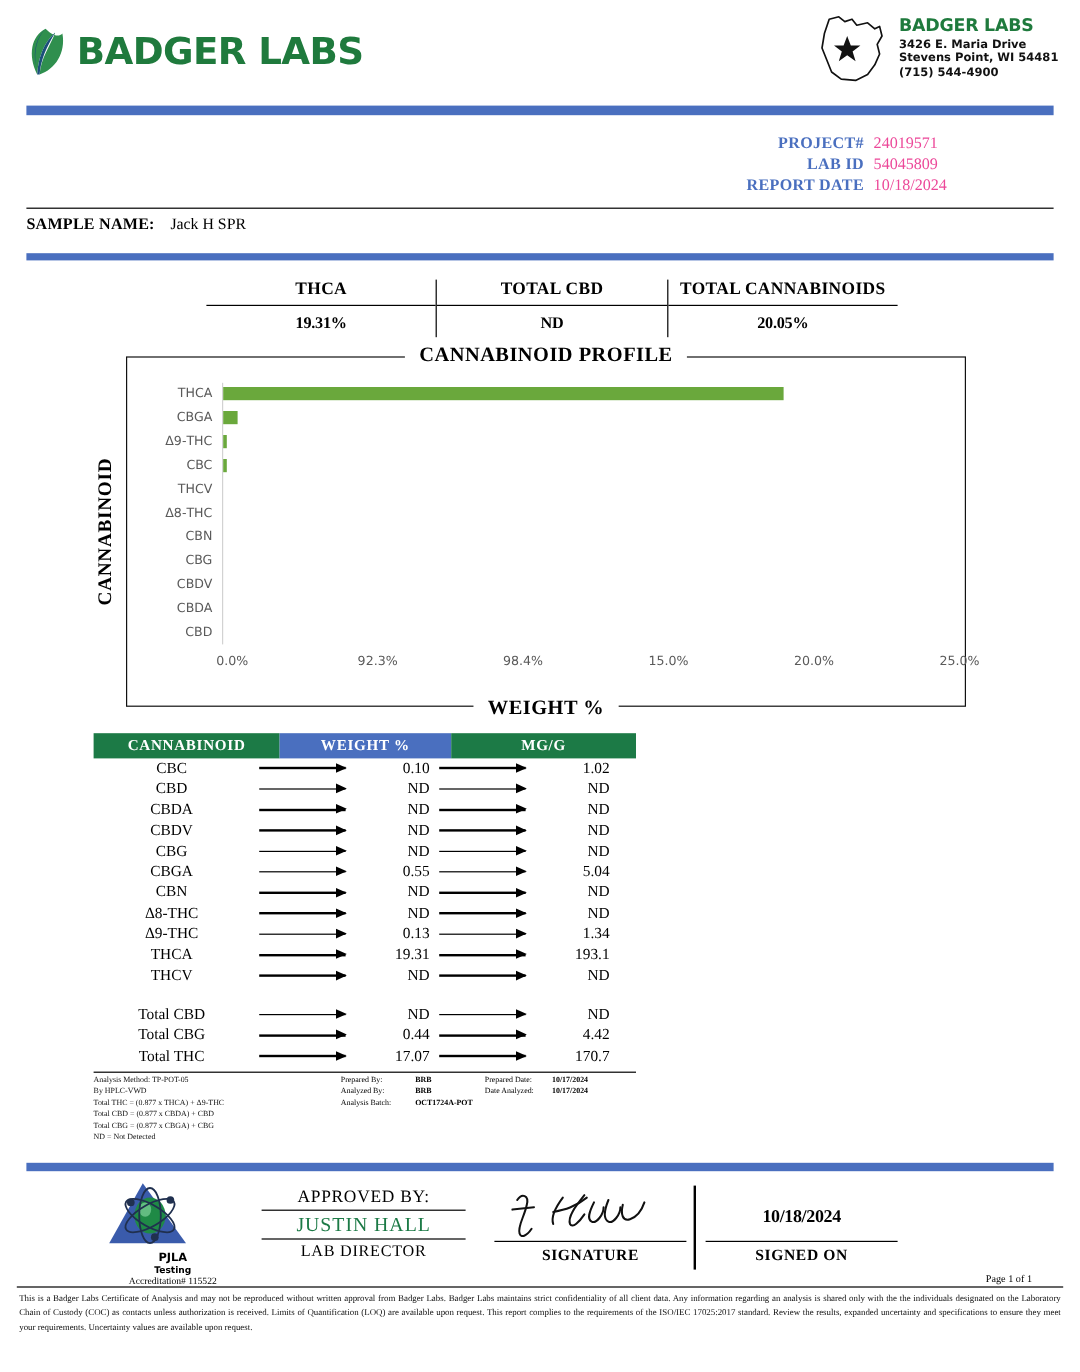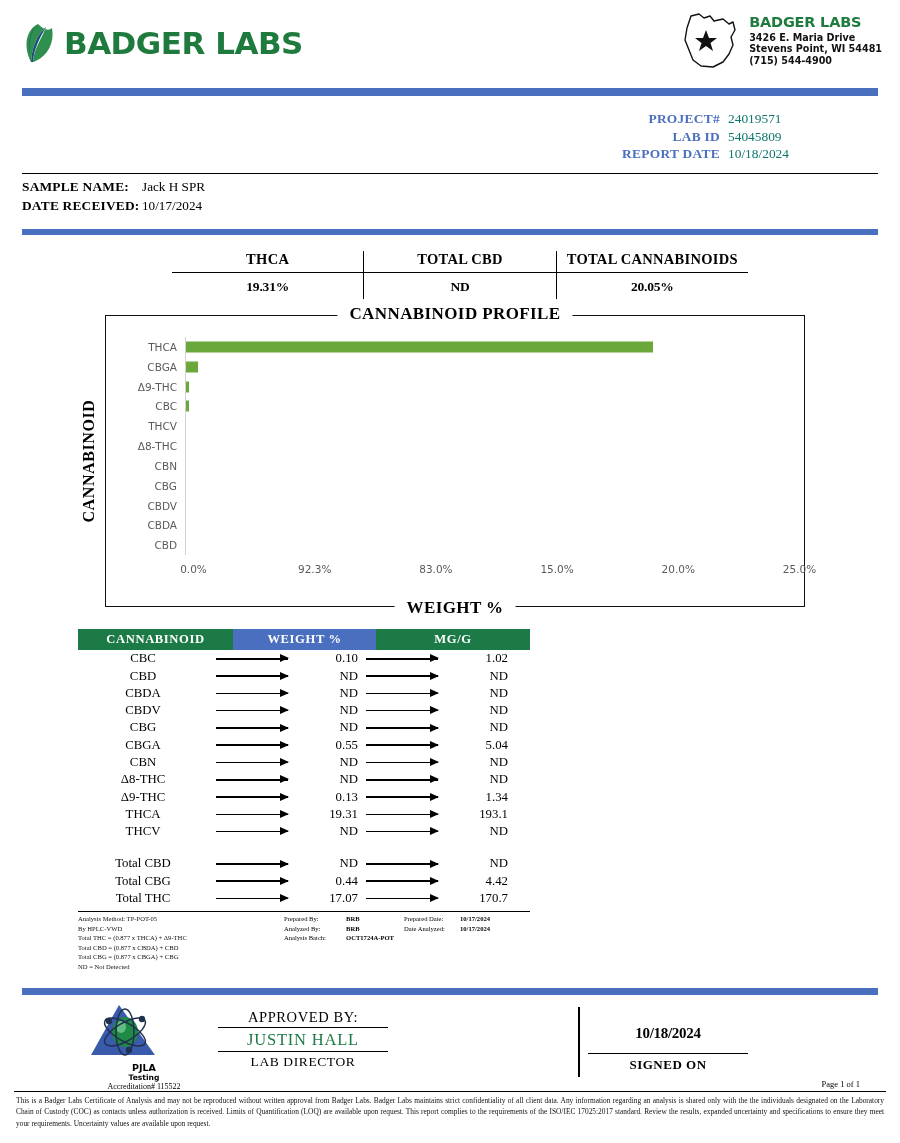--- a/index.html
+++ b/index.html
@@ -24,21 +24,21 @@
 
   
   .report-area{position:relative;padding:0 22px;margin-top:14px;}
   .rep-head{display:flex;align-items:baseline;}
   .rep-word{font-family:"Liberation Serif",serif;font-weight:bold;font-size:19px;color:#4a6fbf;letter-spacing:0.5px;border-bottom:1.6px solid #4a6fbf;padding-bottom:0px;}
   .rep-prep{font-weight:bold;font-size:15px;margin-left:7px;letter-spacing:0.2px;}
   .rep-rule{flex:1;border-bottom:1.3px solid #000;margin-left:6px;position:relative;top:-3px;}
   .meta-rows{margin-top:5px;}
   .meta-row{display:flex;justify-content:flex-end;align-items:baseline;line-height:1.32;}
   .meta-label{font-weight:bold;font-size:13.4px;color:#4a6fbf;letter-spacing:0.3px;text-align:right;}
-  .meta-value{font-size:13.4px;color:#0f766e;width:150px;text-align:left;padding-left:8px;}
+  .meta-value{font-size:13.4px;color:#ec4899;width:150px;text-align:left;padding-left:8px;}
   .sample-rule{border-bottom:1.3px solid #000;margin-top:10px;}
   .sample-rows{margin-top:4px;}
   .sample-row{display:flex;line-height:1.38;}
   .sample-label{font-weight:bold;font-size:13.4px;width:120px;letter-spacing:0.2px;}
   .sample-value{font-size:13.2px;}
 
   
   .summary{margin:16px 22px 0 22px;}
   .sum-grid{display:flex;margin:0 130px 0 150px;}
   .sum-cell{flex:1;text-align:center;}
@@ -165,24 +165,20 @@
         <span class="meta-value">10/18/2024</span>
       </div>
     </div>
 
     <div class="sample-rule"></div>
     <div class="sample-rows">
       <div class="sample-row">
         <span class="sample-label">SAMPLE NAME:</span>
         <span class="sample-value">Jack H SPR</span>
       </div>
-      <div class="sample-row">
-        <span class="sample-label">DATE RECEIVED:</span>
-        <span class="sample-value">10/17/2024</span>
-      </div>
     </div>
   </div>
 
   <div class="blue-bar thin" style="margin-top:14px"></div>
 
   <div class="summary">
     <div class="sum-grid">
       <div class="sum-cell">
         <div class="sum-h">THCA</div>
         <div class="sum-line"></div>
@@ -231,21 +227,21 @@
           <div class="bar" style="top: 50%; left: 0px; background: rgb(106, 168, 60); width: 0%;"></div>
           <div class="bar" style="top: 59.0909%; left: 0px; background: rgb(106, 168, 60); width: 0%;"></div>
           <div class="bar" style="top: 68.1818%; left: 0px; background: rgb(106, 168, 60); width: 0%;"></div>
           <div class="bar" style="top: 77.2727%; left: 0px; background: rgb(106, 168, 60); width: 0%;"></div>
           <div class="bar" style="top: 86.3636%; left: 0px; background: rgb(106, 168, 60); width: 0%;"></div>
           <div class="bar" style="top: 95.4545%; left: 0px; background: rgb(106, 168, 60); width: 0%;"></div>
         </div>
       <div class="xticks" id="xticks">
           <div class="xtick" style="left: 0%;">0.0%</div>
           <div class="xtick" style="left: 20%;">92.3%</div>
-          <div class="xtick" style="left: 40%;">83.0%</div>
+          <div class="xtick" style="left: 40%;">98.4%</div>
           <div class="xtick" style="left: 60%;">15.0%</div>
           <div class="xtick" style="left: 80%;">20.0%</div>
           <div class="xtick" style="left: 100%;">25.0%</div>
         </div>
     </div>
   </div>
 
   <div class="results">
     <div class="res-head">
       <div class="res-h c1">CANNABINOID</div>
@@ -467,20 +463,38 @@
       <div class="pjla-t2">Testing</div>
       <div class="pjla-t3">Accreditation# 115522</div>
     </div>
 
     <div class="appr-col">
       <div class="appr-l1">APPROVED BY:</div>
       <div class="appr-l2">JUSTIN HALL</div>
       <div class="appr-l3">LAB DIRECTOR</div>
     </div>
 
+    <div class="sig-col">
+      <div class="sig-art">
+        <svg width="150" height="44" viewBox="0 0 150 44">
+          <g fill="none" stroke="#111" stroke-width="1.7" stroke-linecap="round">
+            <path d="M14 10 C18 4, 24 6, 22 14 C20 24, 14 32, 16 38 C17 42, 22 40, 26 34"></path>
+            <path d="M10 18 L28 16"></path>
+            <path d="M52 8 C46 16, 42 24, 44 30"></path>
+            <path d="M44 20 C54 18, 62 16, 72 8"></path>
+            <path d="M70 6 C62 16, 56 24, 58 30 C60 34, 66 28, 70 22"></path>
+            <path d="M78 12 C74 20, 72 26, 76 28 C80 30, 86 22, 86 16"></path>
+            <path d="M90 10 C86 20, 86 26, 90 28 C94 30, 100 22, 100 16"></path>
+            <path d="M102 14 C100 22, 102 28, 108 26 C114 24, 118 18, 120 12"></path>
+          </g>
+        </svg>
+      </div>
+      <div class="sig-line"></div>
+      <div class="sig-cap">SIGNATURE</div>
+    </div>
 
     <div class="divider"></div>
 
     <div class="date-col">
       <div class="date-val">10/18/2024</div>
       <div class="sig-line"></div>
       <div class="sig-cap">SIGNED ON</div>
     </div>
 
     <div class="pageno">Page 1 of 1</div>

